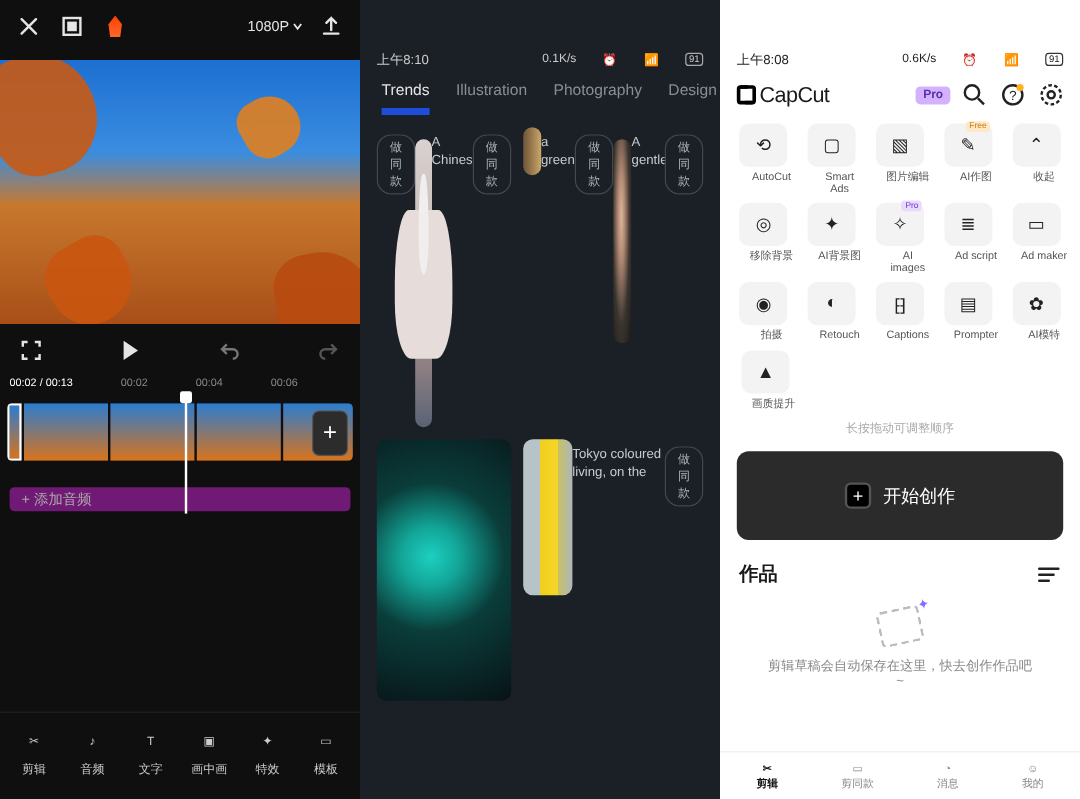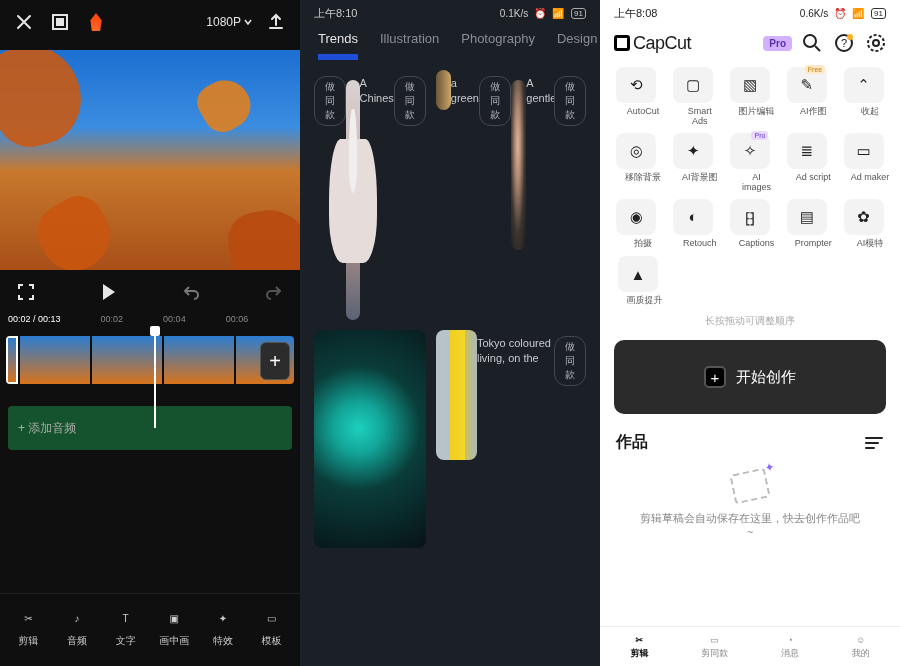--- a/index.html
+++ b/index.html
@@ -30,28 +30,28 @@
 .timeruler { padding: 4px 8px 2px; font-size: 9px; color: #888; display: flex; gap: 40px; white-space: nowrap; overflow: hidden;}
 .timeruler span:first-child { color: #fff; }
 .timeline { position: relative; height: 70px; margin: 2px 6px 6px; }
 .track { position: absolute; top: 8px; left: 0; right: 0; height: 48px; display: flex; gap: 2px; overflow: hidden; border-radius: 4px;}
 .clip { height: 48px; background: linear-gradient(180deg,#2a7dd1,#d9731b); flex-shrink: 0;}
 .clip.small{width:12px}
 .clip.w{width:70px}
 .playhead { position: absolute; top: 0; bottom: -30px; left: 148px; width: 2px; background: #fff; }
 .playhead::before{content:'';position:absolute;top:-2px;left:-4px;width:10px;height:10px;border-radius:2px;background:#fff}
 .addbtn { position: absolute; right: 4px; top: 14px; width: 30px; height: 38px; background: #2c2c2c; border: 1px solid #555; border-radius: 6px; display: flex; align-items: center; justify-content: center; font-size: 20px; color: #fff; cursor: pointer;}
-.addaudio { margin: 2px 8px; height: 44px; background: #14532d; border-radius: 4px; font-size: 12px; color: #aaa; display: flex; align-items: center; padding: 0 10px; gap: 6px; cursor: pointer;}
+.addaudio { margin: 2px 8px; height: 20px; background: #701a75; border-radius: 4px; font-size: 12px; color: #aaa; display: flex; align-items: center; padding: 0 10px; gap: 6px; cursor: pointer;}
 .p1-bottom { margin-top: auto; display: flex; justify-content: space-around; padding: 14px 4px 18px; border-top: 1px solid #222;}
 .tool { display: flex; flex-direction: column; align-items: center; gap: 6px; font-size: 10px; color: #ccc; cursor: pointer; width: 40px;}
 .tool .ti { width: 20px; height: 20px; display: flex; align-items: center; justify-content: center;}
 
 .p2 { width: 300px; background: #1b1f26; color: #d9dbe0; display: flex; flex-direction: column; }
-.statusbar { display: flex; justify-content: space-between; align-items: center; padding: 6px 14px; font-size: 11px; color: #ccc;}
-.statusbar .r { display: flex; align-items: center; gap: 6px; font-size: 10px;}
+.statusbar { display: flex; justify-content: space-between; align-items: center; padding: 6px 14px; font-size: 11px; color: #ccc; margin-top: 36px;}
+.statusbar .r { display: flex; align-items: center; gap: 22px; font-size: 10px;}
 .batt{border:1px solid #aaa;border-radius:3px;padding:0 2px;font-size:8px}
 .tabs { display: flex; gap: 22px; padding: 4px 18px 0; font-size: 13px; color: #8a8d94; white-space: nowrap; overflow: hidden;}
 .tabs .tab { padding-bottom: 8px; cursor: pointer; }
 .tabs .tab.active { color: #e5e5e5; border-bottom: 6px solid #1d4ed8; font-weight: 400;}
 .gallery { flex: 1; display: grid; grid-template-columns: 1fr 1fr; gap: 10px; padding: 10px 14px 0; overflow: hidden; align-content: start;}
 .card { display: flex; }
 .thumb { width: 100%; border-radius: 8px; background: #333; }
 .cap { font-size: 11px; color: #c8cad0; margin-top: 6px; line-height: 1.35; max-height: 30px; overflow: hidden;}
 .pill { margin-top: 6px; font-size: 10px; color: #b0b3bb; border: 1px solid #44474f; border-radius: 12px; padding: 3px 10px; align-self: flex-start; cursor: pointer;}
 

